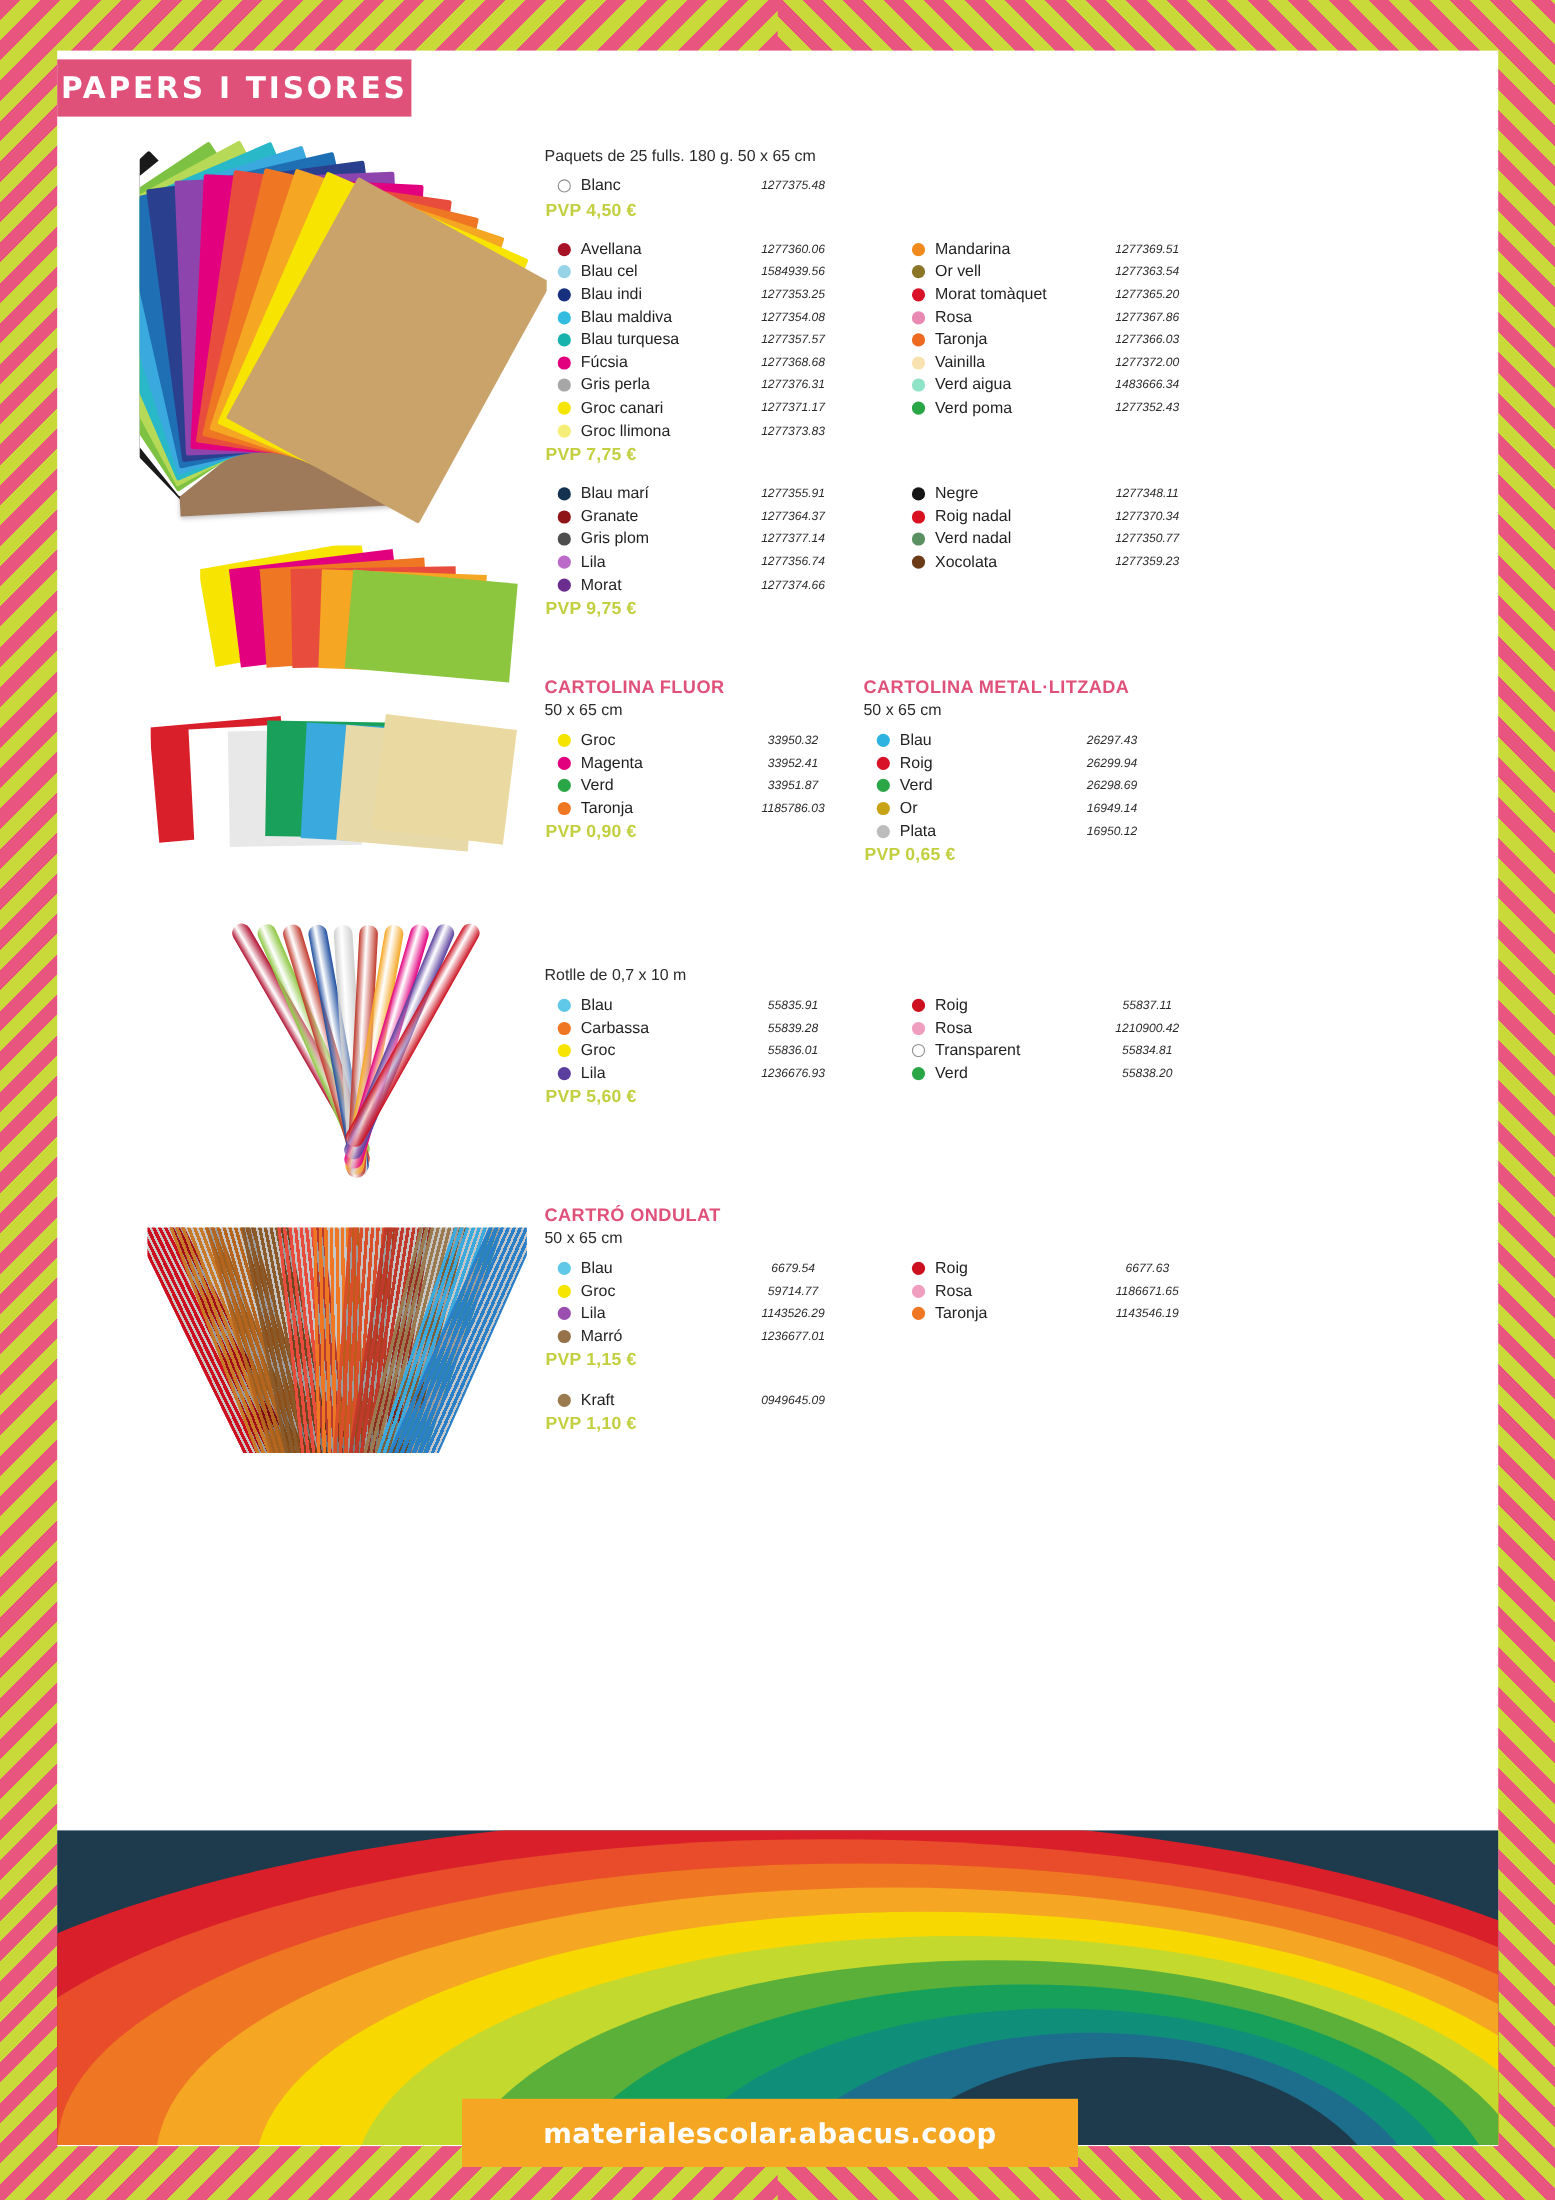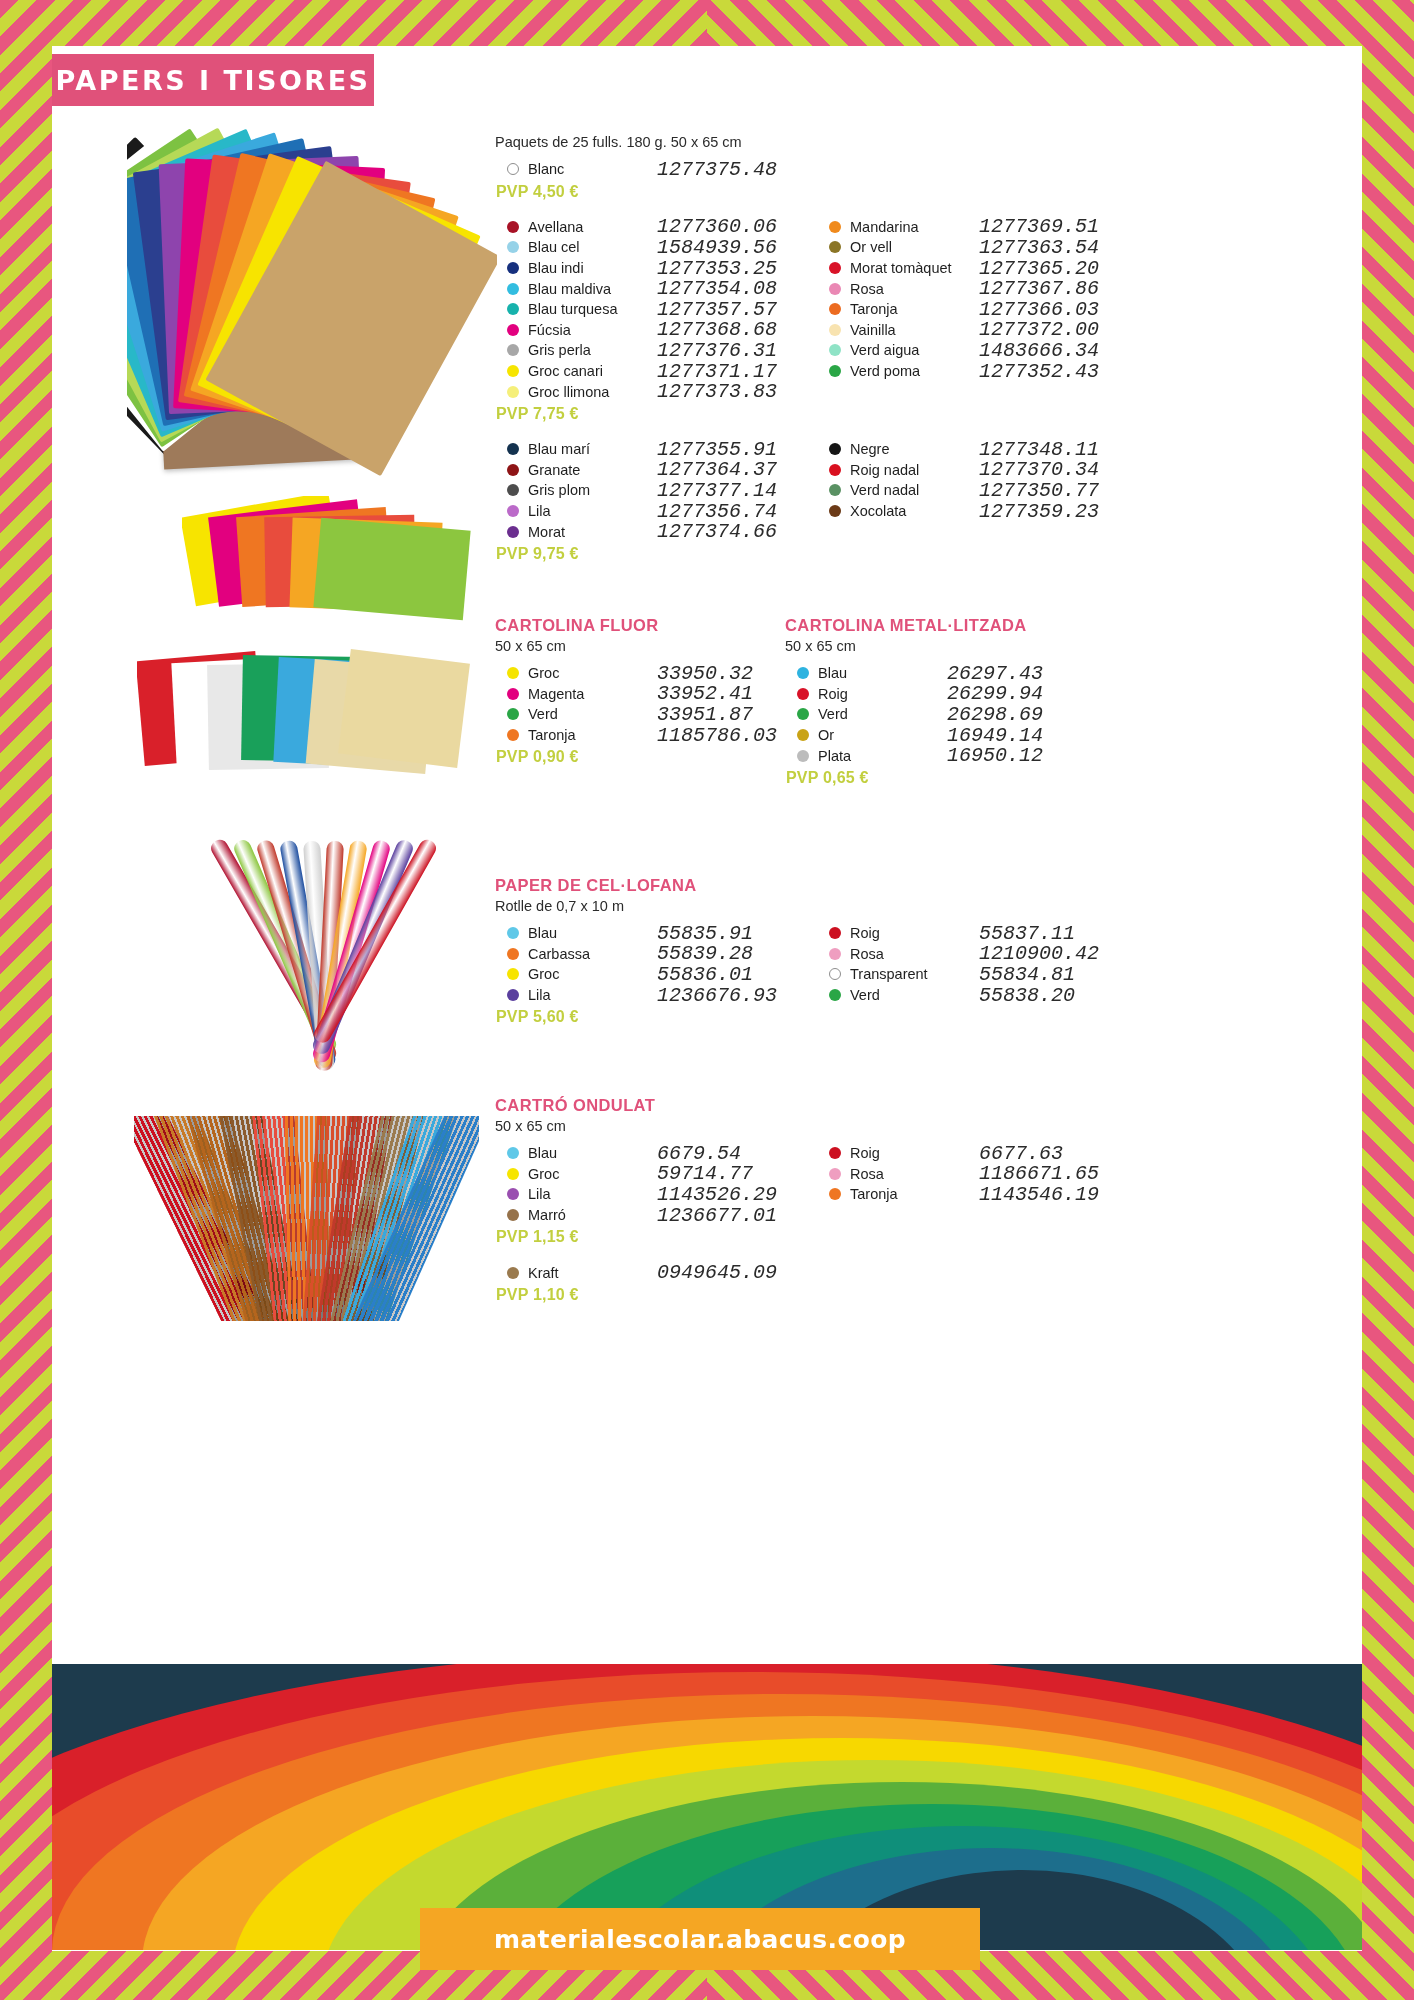--- a/index.html
+++ b/index.html
@@ -97,25 +97,24 @@
     width: 12px; height: 12px; border-radius: 50%;
     flex: 0 0 12px;
     margin-right: 9px;
     margin-left: 12px;
   }
   .swatch.hollow { background: #fff !important; border: 1.4px solid #8e8e8e; }
   .cname { flex: 1 1 auto; white-space: nowrap; }
   .ccode {
     width: 128px;
     font-style: italic;
-    font-size: 20px;
+    font-size: 11px;
     color: #2b2b2b;
-    text-align: left;
+    text-align: center;
     white-space: nowrap;
-    font-family: Liberation Mono, monospace;
   }
   .price {
     color: #c2cf3f;
     font-weight: bold;
     font-size: 16px;
     margin-top: 3px;
     margin-left: 1px;
     letter-spacing: .2px;
   }
   .gap-block { margin-top: 16px; }
@@ -495,21 +494,20 @@
                   <span class="swatch" style="background: rgb(188, 188, 188);"></span>
                   <span class="cname">Plata</span>
                   <span class="ccode">16950.12</span>
                 </li>
               </ul>
               <div class="price">PVP 0,65 €</div>
             </div>
           </div>
         </div>
         <div class="section" style="top: 770px; left: 0px;">
-          <div class="sect-title">PAPER DE CEL·LOFANA</div>
           <div class="sect-sub">Rotlle de 0,7 x 10 m</div>
           <div class="colgrid" style="margin-top: 9px;">
             <div class="colblock">
               <ul class="colors">
                 <li>
                   <span class="swatch" style="background: rgb(95, 200, 232);"></span>
                   <span class="cname">Blau</span>
                   <span class="ccode">55835.91</span>
                 </li>
                 <li>

